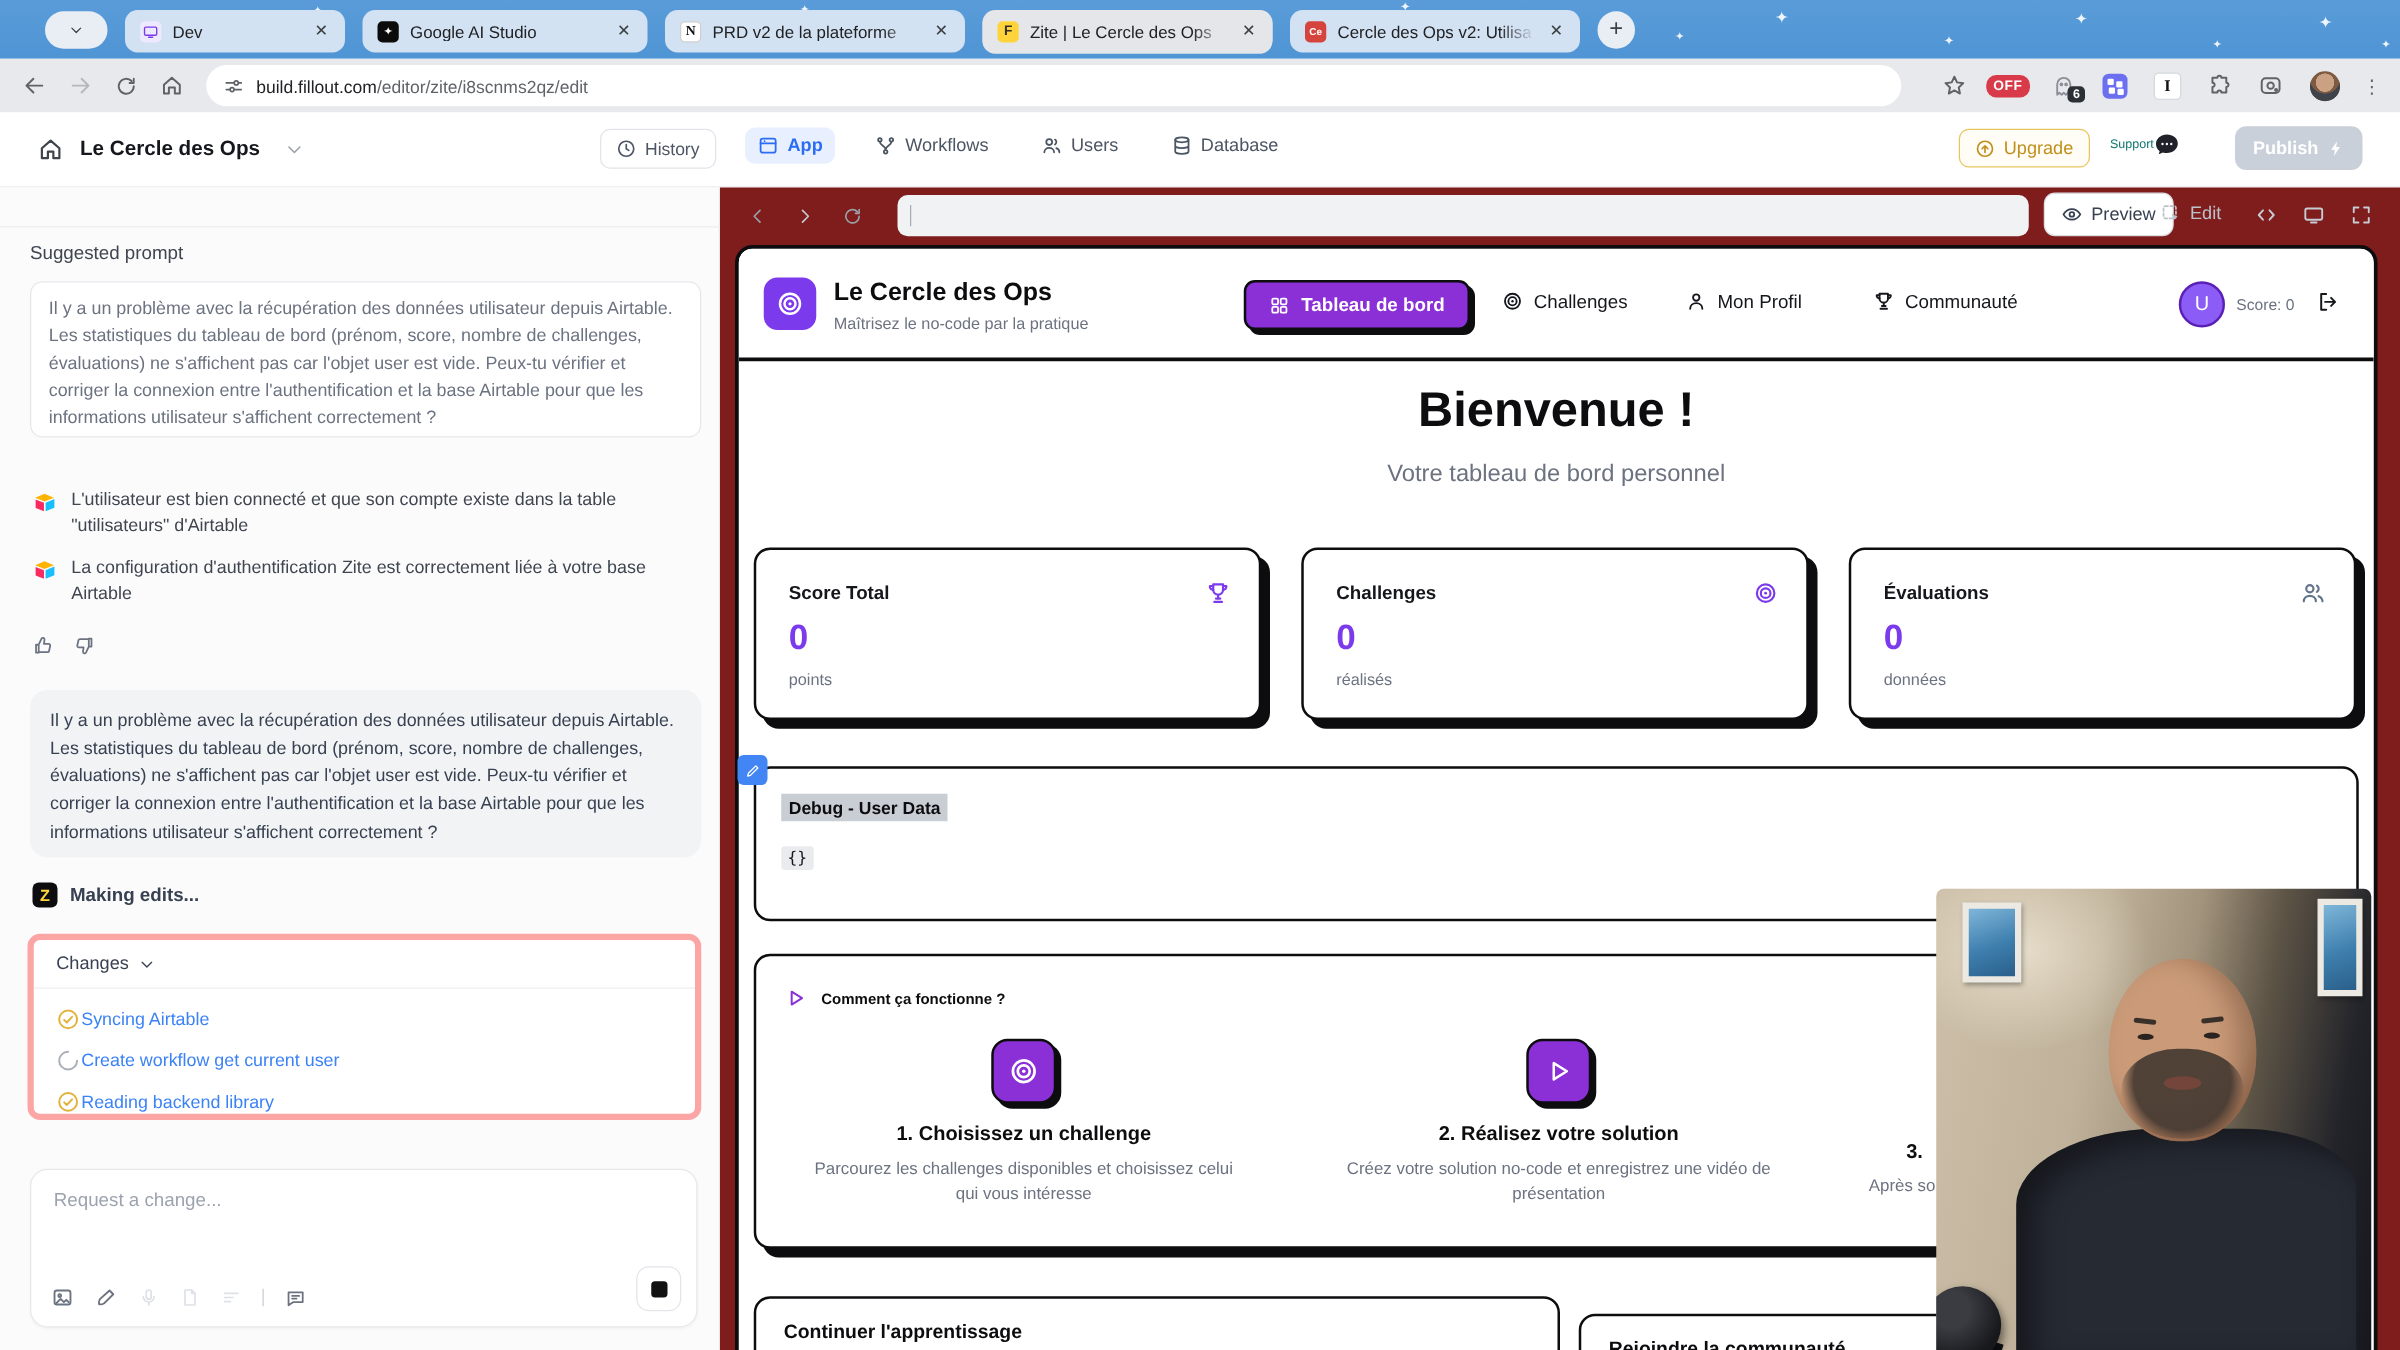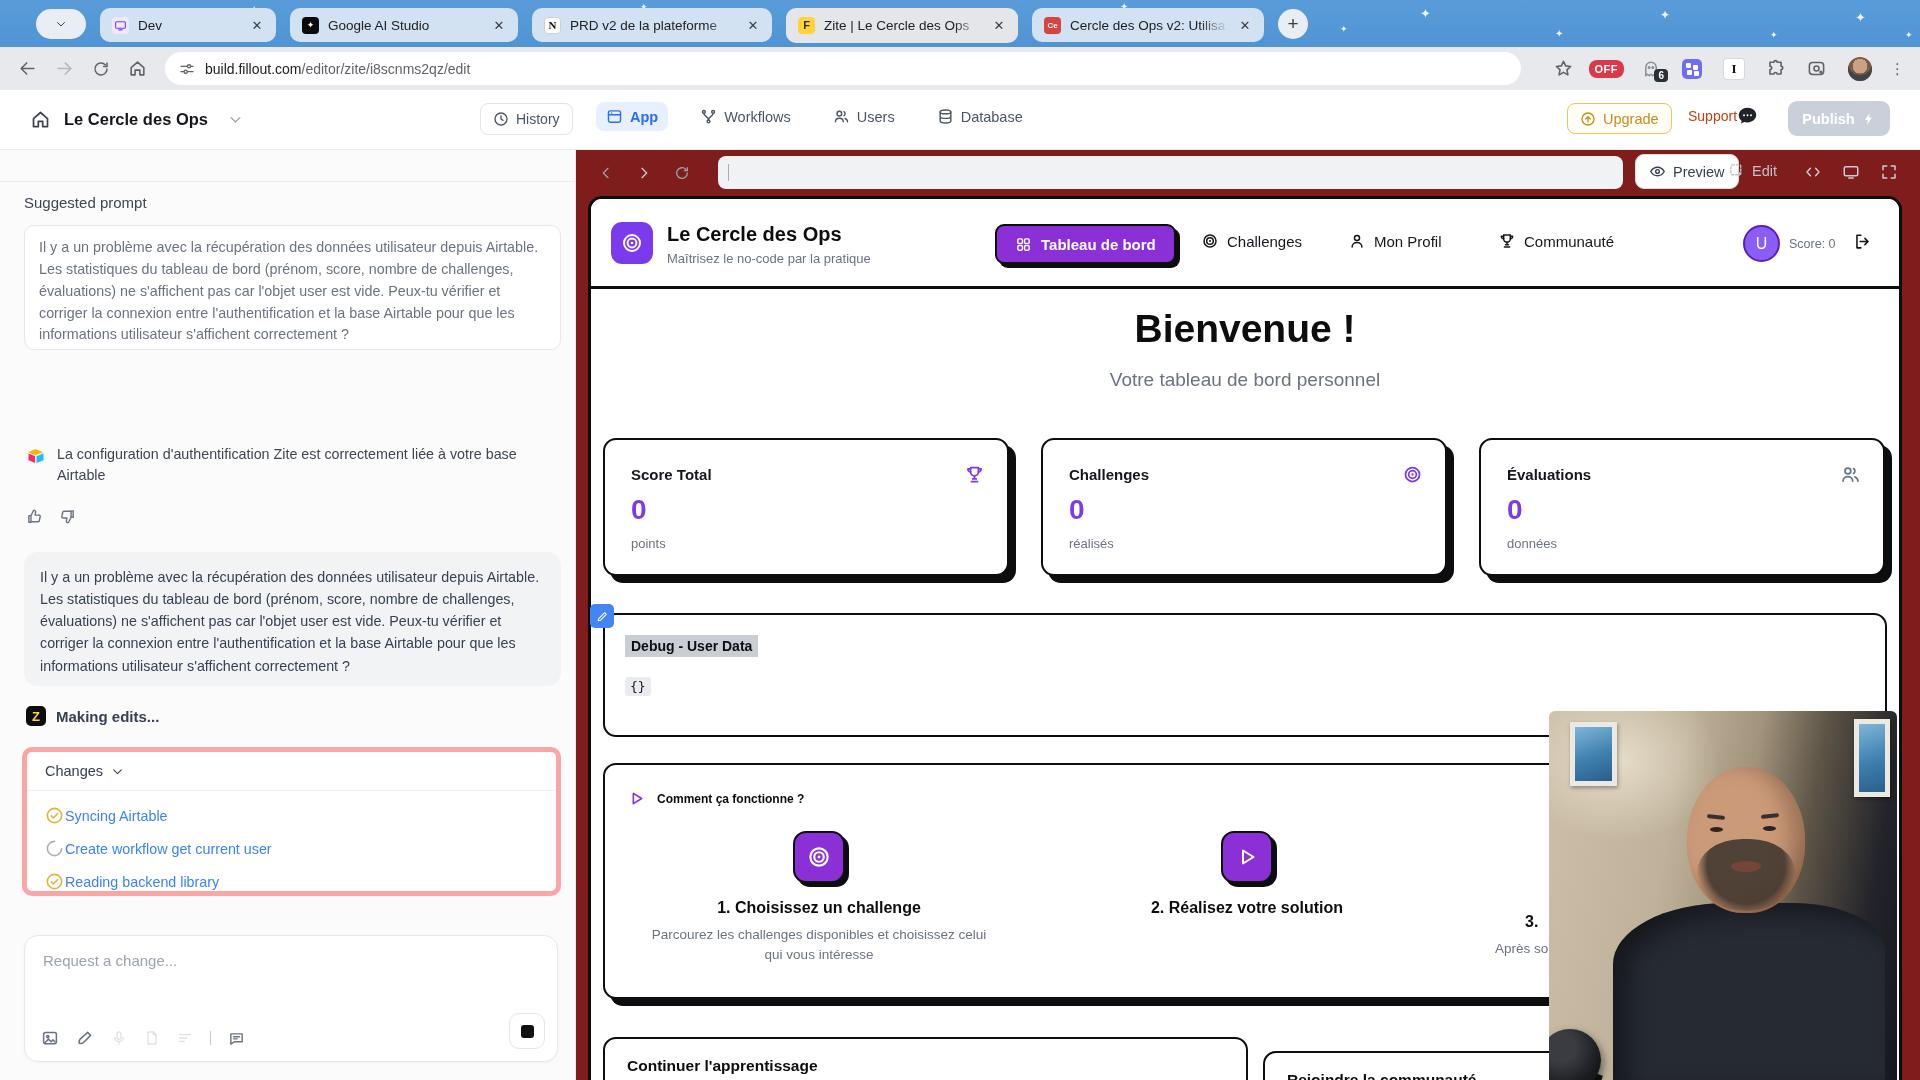--- a/index.html
+++ b/index.html
@@ -50,21 +50,21 @@
   
   .eheader { position:absolute; left:0; top:90px; width:1920px; height:60px; background:#fff; border-bottom:1px solid #ebebee; }
   .ehome { position:absolute; left:30px; top:19px; color:#3f434b; }
   .etitle { position:absolute; left:64px; top:20px; font-size:16.5px; font-weight:bold; color:#15171c; }
   .echev { position:absolute; left:228px; top:22px; color:#9aa0a8; }
   .ebtn { position:absolute; display:flex; align-items:center; gap:7px; border:1px solid #e2e4e9; border-radius:8px; font-size:14px; color:#4b5563; padding:0 12px; height:32px; top:13px; background:#fff; }
   .etabs { position:absolute; left:596px; top:12px; display:flex; align-items:center; gap:22px; }
   .etab { display:flex; align-items:center; gap:7px; font-size:14.5px; color:#4b5563; padding:6px 10px; border-radius:8px; }
   .etab.on { background:#e8efff; color:#2a6df5; font-weight:bold; }
   .upg { position:absolute; left:1567px; top:13px; height:31px; display:flex; align-items:center; gap:7px; border:1px solid #e8c55e; border-radius:8px; padding:0 12px; color:#c0901a; font-size:14.5px; background:#fffdf6; }
-  .sup { position:absolute; left:1688px; top:15px; display:flex; align-items:center; gap:0; font-size:14px; color:#c2410c; }
+  .sup { position:absolute; left:1688px; top:15px; display:flex; align-items:center; gap:0; font-size:10px; color:#0f766e; }
   .pub { position:absolute; left:1788px; top:11px; width:102px; height:35px; background:#c9d0d9; border-radius:9px; color:#fff; font-size:14.5px; font-weight:bold; display:flex; align-items:center; justify-content:center; gap:7px; }
 
   
   .sidebar { position:absolute; left:0; top:150px; width:576px; height:930px; background:#fbfbfc; border-right:1px solid #e7e8ea; }
   .side-divider { position:absolute; left:0; top:31px; width:576px; height:1px; background:#ededef; }
   .sp-label { position:absolute; left:24px; top:44px; font-size:15px; color:#3f4650; }
   .sp-card { position:absolute; left:24px; top:75px; width:537px; height:125px; background:#fff; border:1px solid #e6e7ea; border-radius:10px; padding:11px 14px; font-size:14.3px; line-height:1.53; color:#6b7280; }
   .res-row { position:absolute; left:26px; width:530px; display:flex; gap:11px; font-size:14.3px; line-height:1.45; color:#3f4650; }
   .res-row .alogo { margin-top:3px; flex:0 0 auto; }
   .thumbs { position:absolute; left:26px; top:358px; display:flex; gap:16px; color:#6b7280; }
@@ -353,20 +353,30 @@
         <path fill="#fff" d="M13 2L5 13.5h5L9 22l8-12.5h-5l1-7.5z"></path>
       </svg>
   </div>
 </div>
 
 <div class="sidebar">
   <div class="side-divider"></div>
   <div class="sp-label">Suggested prompt</div>
   <div class="sp-card">Il y a un problème avec la récupération des données utilisateur depuis Airtable. Les statistiques du tableau de bord (prénom, score, nombre de challenges, évaluations) ne s'affichent pas car l'objet user est vide. Peux-tu vérifier et corriger la connexion entre l'authentification et la base Airtable pour que les informations utilisateur s'affichent correctement ?</div>
 
+  <div class="res-row" style="top:240px;">
+    <span class="alogo">
+      <svg width="20" height="20" viewBox="0 0 24 24">
+          <path fill="#fcb400" d="M11.5 2.5L2.5 6.2l9 3.7 9-3.7z"></path>
+          <path fill="#18bfff" d="M12.6 11l8.4-3.5v8.3l-8.4 3.4z"></path>
+          <path fill="#f82b60" d="M3 7.8v8.2l8 3.2v-8.1z"></path>
+        </svg>
+    </span>
+    <span>L'utilisateur est bien connecté et que son compte existe dans la table "utilisateurs" d'Airtable</span>
+  </div>
   <div class="res-row" style="top:294px;">
     <span class="alogo">
       <svg width="20" height="20" viewBox="0 0 24 24">
           <path fill="#fcb400" d="M11.5 2.5L2.5 6.2l9 3.7 9-3.7z"></path>
           <path fill="#18bfff" d="M12.6 11l8.4-3.5v8.3l-8.4 3.4z"></path>
           <path fill="#f82b60" d="M3 7.8v8.2l8 3.2v-8.1z"></path>
         </svg>
     </span>
     <span>La configuration d'authentification Zite est correctement liée à votre base Airtable</span>
   </div>
@@ -641,20 +651,21 @@
         <div class="steptitle">1. Choisissez un challenge</div>
         <div class="stepdesc">Parcourez les challenges disponibles et choisissez celui qui vous intéresse</div>
       </div>
       <div class="stepcol" style="left:428px">
         <div class="stepicon">
           <svg width="24" height="24" viewBox="0 0 24 24" class="ic-stroke">
               <path d="M8 5.5v13l10.5-6.5z"></path>
             </svg>
         </div>
         <div class="steptitle">2. Réalisez votre solution</div>
+        <div class="stepdesc">Créez votre solution no-code et enregistrez une vidéo de présentation</div>
       </div>
       <div class="s3title">3.</div>
       <div class="s3desc">Après so</div>
     </div>
 
     <div class="botcard" style="left:12px;top:838px;width:645px;height:240px;">
       <div class="bt">Continuer l'apprentissage</div>
     </div>
     <div class="botcard" style="left:672px;top:852px;width:624px;height:226px;">
       <div class="bt">Rejoindre la communauté</div>

